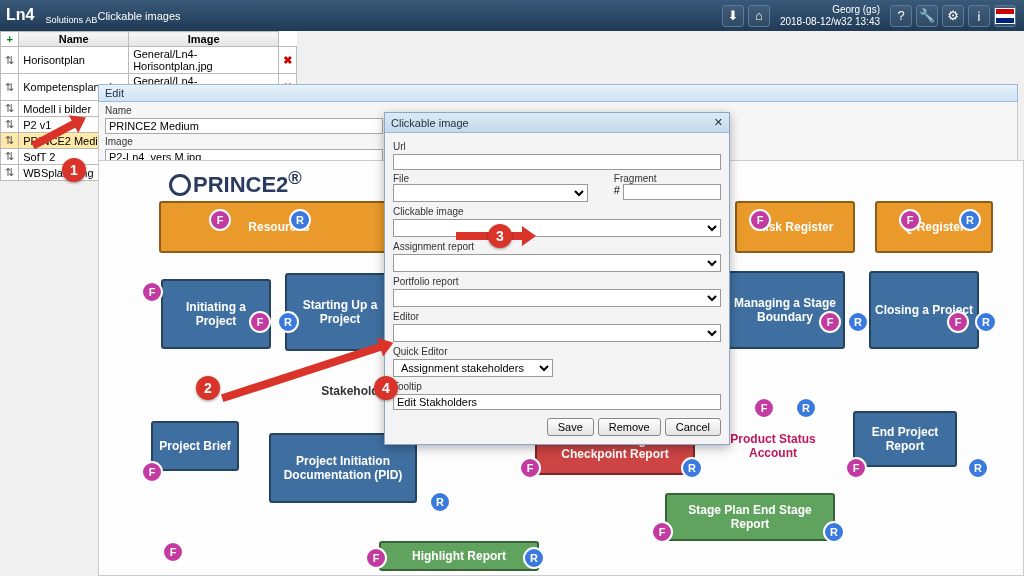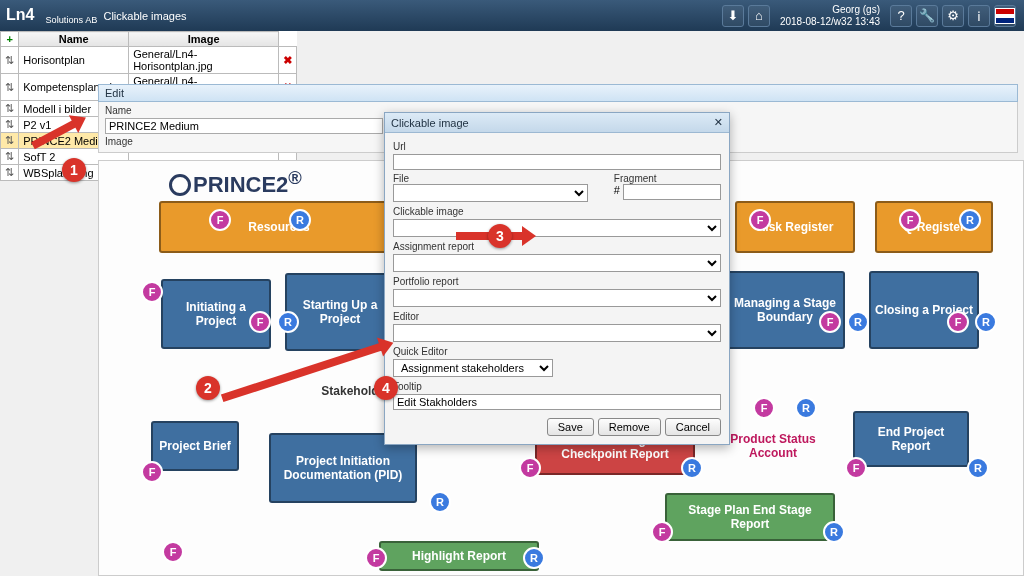--- a/index.html
+++ b/index.html
@@ -1,21 +1,21 @@
 <!DOCTYPE html>
 <html><head>
 <meta charset="utf-8">
 <style>
   * { box-sizing: border-box; margin: 0; padding: 0; font-family: Arial, sans-serif; }
   body { width: 1024px; height: 576px; overflow: hidden; background: #f0f0f0; position: relative; }
 
   
   .topbar { height: 31px; background: linear-gradient(#3a5a7a, #1f3a55); color: #fff; display: flex; align-items: center; padding: 0 6px; font-size: 11px; }
   .logo { font-size: 16px; font-weight: bold; margin-right: 8px; }
-  .topbar-title { margin-left: 6px; }
+  .topbar-title { }
   .topbar-spacer { flex: 1; }
   .topbar-icon { width: 22px; height: 22px; border: 1px solid #5a7a9a; border-radius: 3px; background: rgba(255,255,255,0.06); margin: 0 2px; display: flex; align-items: center; justify-content: center; font-size: 13px; cursor: pointer; }
   .user-block { text-align: right; font-size: 10px; margin: 0 8px; line-height: 12px; }
   .flag { width: 22px; height: 16px; background: linear-gradient(#c00 0 33%, #fff 33% 66%, #00247d 66%); border:1px solid #fff; }
 
   
   .list-area { position: absolute; left: 0; top: 31px; display: flex; flex-direction: column; }
   .list-table { border-collapse: collapse; font-size: 11px; background: #fff; }
   .list-table th, .list-table td { border: 1px solid #bbb; padding: 1px 4px; height: 14px; }
   .list-table th { background: linear-gradient(#f7f7f7, #e4e4e4); text-align: center; }
@@ -153,20 +153,21 @@
   </tbody>
     </table>
 </div>
 
 <div class="edit-panel">
   <div class="edit-title">Edit</div>
   <div class="edit-form">
     <label>Name</label>
     <input type="text" value="PRINCE2 Medium" style="">
     <label>Image</label>
+    <input type="text" value="P2-Ln4_vers M.jpg" style="">
   </div>
 </div>
 
 <div class="canvas">
   <div class="prince2-logo"><span class="swirl"></span><span>PRINCE2</span><sup>®</sup></div>
 
   <div class="diagram-box orange" style="left:60px; top:40px; width:240px; height:52px;">
       <span>Resources</span>
     </div>
   <div class="diagram-box orange" style="left:636px; top:40px; width:120px; height:52px;">
@@ -200,21 +201,21 @@
     </div>
   <div class="diagram-box" style="left:360px; top:250px; width:80px; height:30px; background:transparent; color:#333; border:none;">
       <span>Team</span>
     </div>
   <div class="diagram-box red" style="left:436px; top:258px; width:160px; height:56px;">
       <span>Work Packages Checkpoint Report</span>
     </div>
   <div class="diagram-box" style="left:614px; top:260px; width:120px; height:50px; background:transparent; color:#be185d; border:none;">
       <span>Product Status Account</span>
     </div>
-  <div class="diagram-box blue" style="left:754px; top:250px; width:116px; height:56px;">
+  <div class="diagram-box blue" style="left:754px; top:250px; width:104px; height:56px;">
       <span>End Project Report</span>
     </div>
   <div class="diagram-box green" style="left:566px; top:332px; width:170px; height:48px;">
       <span>Stage Plan End Stage Report</span>
     </div>
   <div class="diagram-box green" style="left:280px; top:380px; width:160px; height:30px;">
       <span>Highlight Report</span>
     </div>
 
   <div class="fr-badge fr-f" style="left:110px; top:48px;">F</div>

